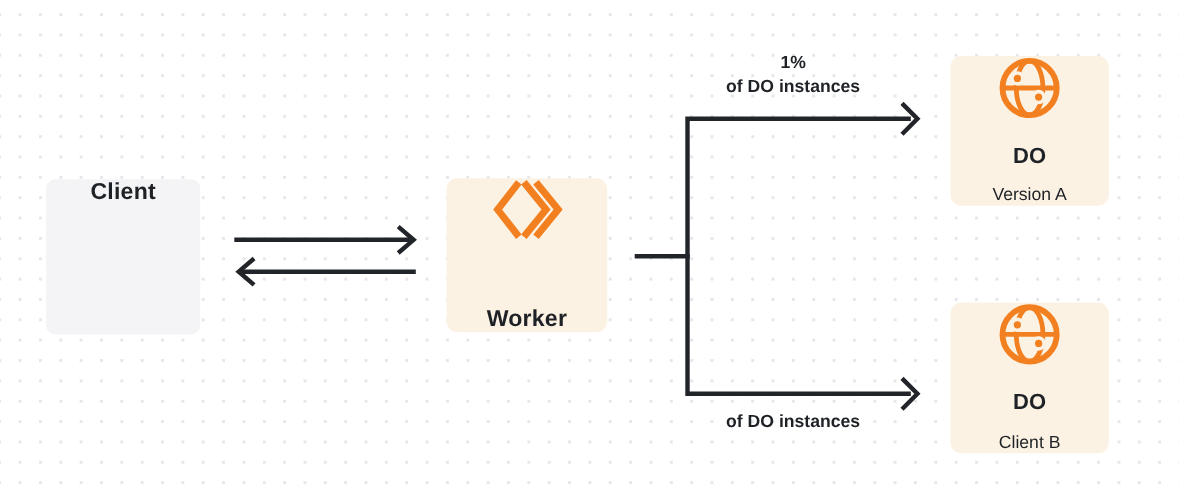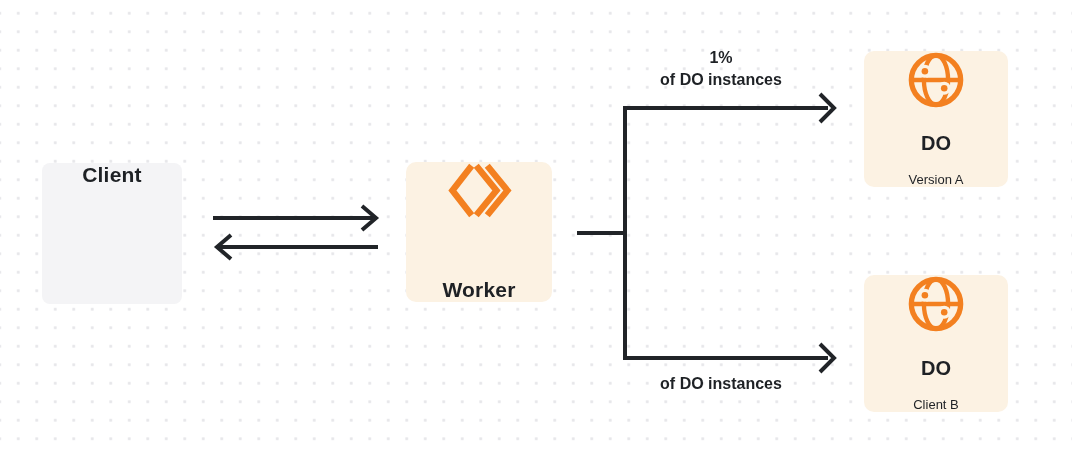--- a/index.html
+++ b/index.html
@@ -27,21 +27,21 @@
   .box{position:absolute;display:flex;flex-direction:column;align-items:center;justify-content:space-between;box-sizing:border-box;}
   .box--gray{background:var(--color-box_gray);border-radius:8px;}
   .box--cream{background:var(--color-box_cream);border-radius:10px;}
   .node-label{font-size:21px;font-weight:700;color:var(--color-text_dark);letter-spacing:.2px;}
   #client{left:42px;top:163px;width:140px;height:141px;}
   #worker{left:406px;top:162px;width:146px;height:140px;}
   #worker .node-label{margin-top:13px;}
   #do-a{left:864px;top:51px;width:144px;height:136px;}
   #do-b{left:864px;top:275px;width:144px;height:137px;}
   .do-title{font-size:20px;font-weight:700;color:var(--color-text_dark);margin-top:9px;}
-  .do-sub{font-size:13px;font-weight:400;color:var(--color-text_dark);margin-top:3px;}
+  .do-sub{font-size:16px;font-weight:400;color:var(--color-text_dark);margin-top:3px;}
   .split-label{
     position:absolute;left:591px;width:260px;
     text-align:center;font-size:16px;font-weight:700;line-height:22px;
     color:var(--color-text_dark);
   }
   #split-label-top{top:47px;}
   #split-label-bottom{top:373px;}
   .icon{display:block;}
 </style>
 </head>

